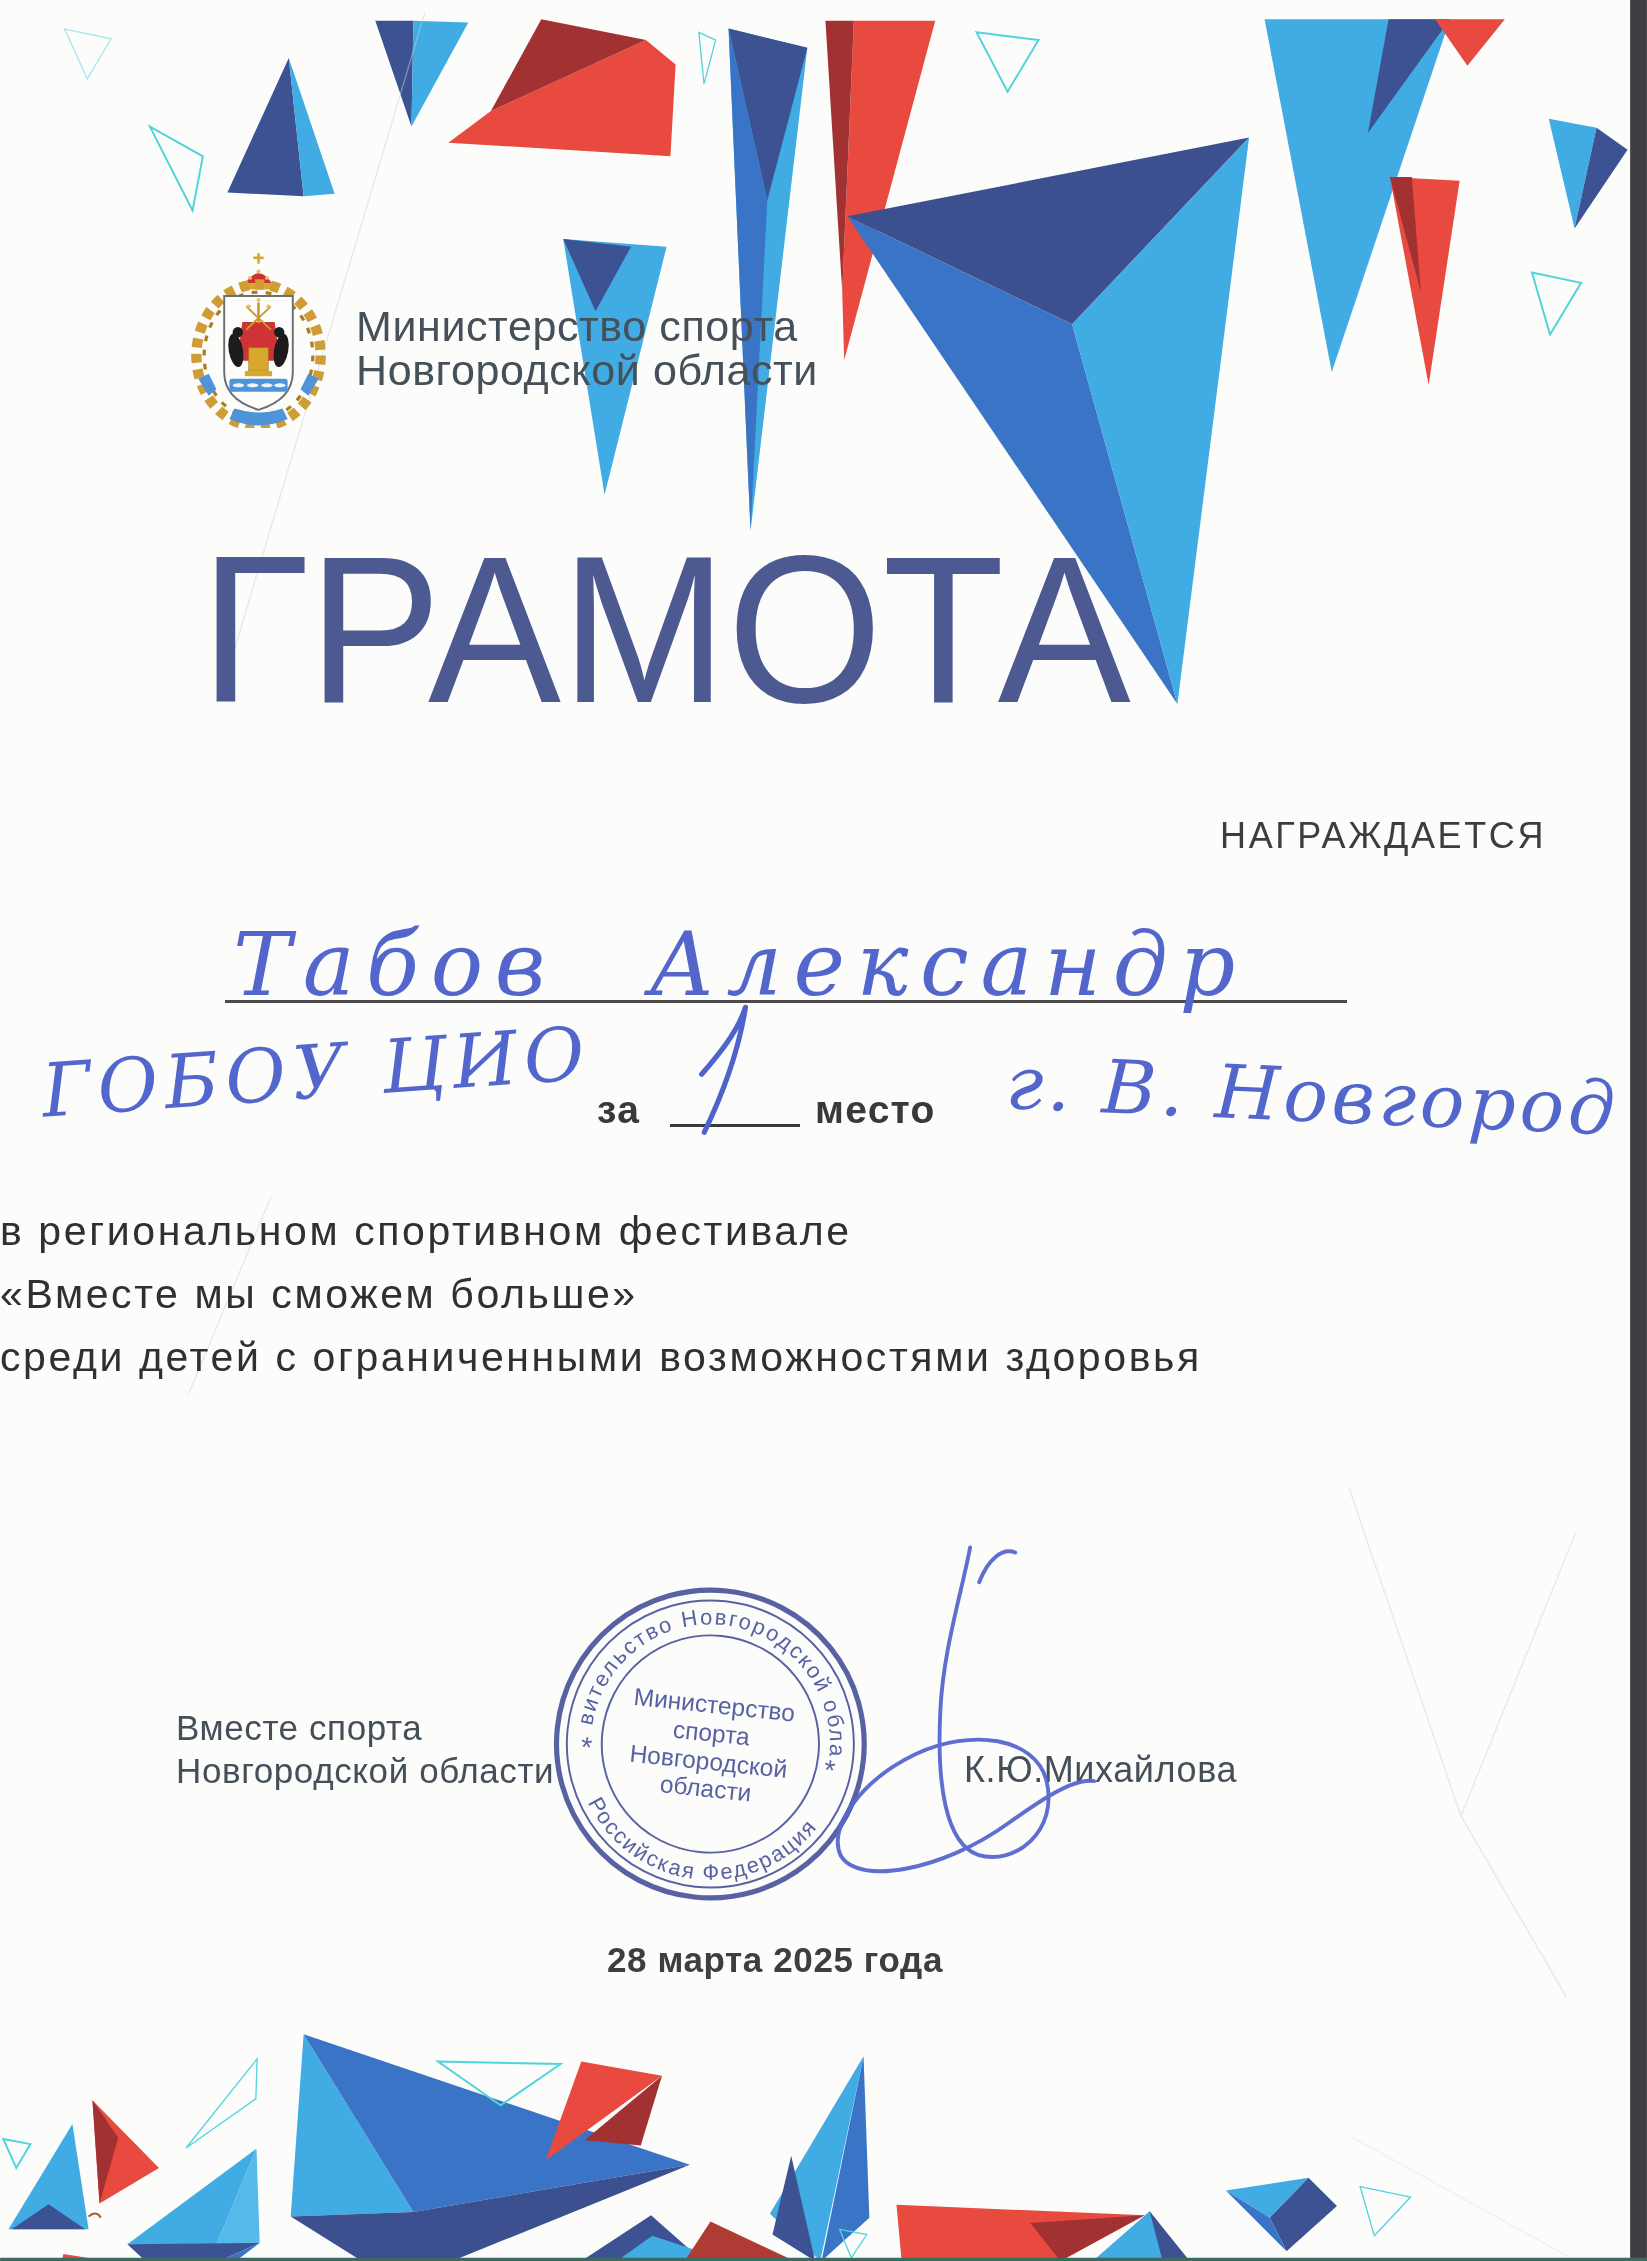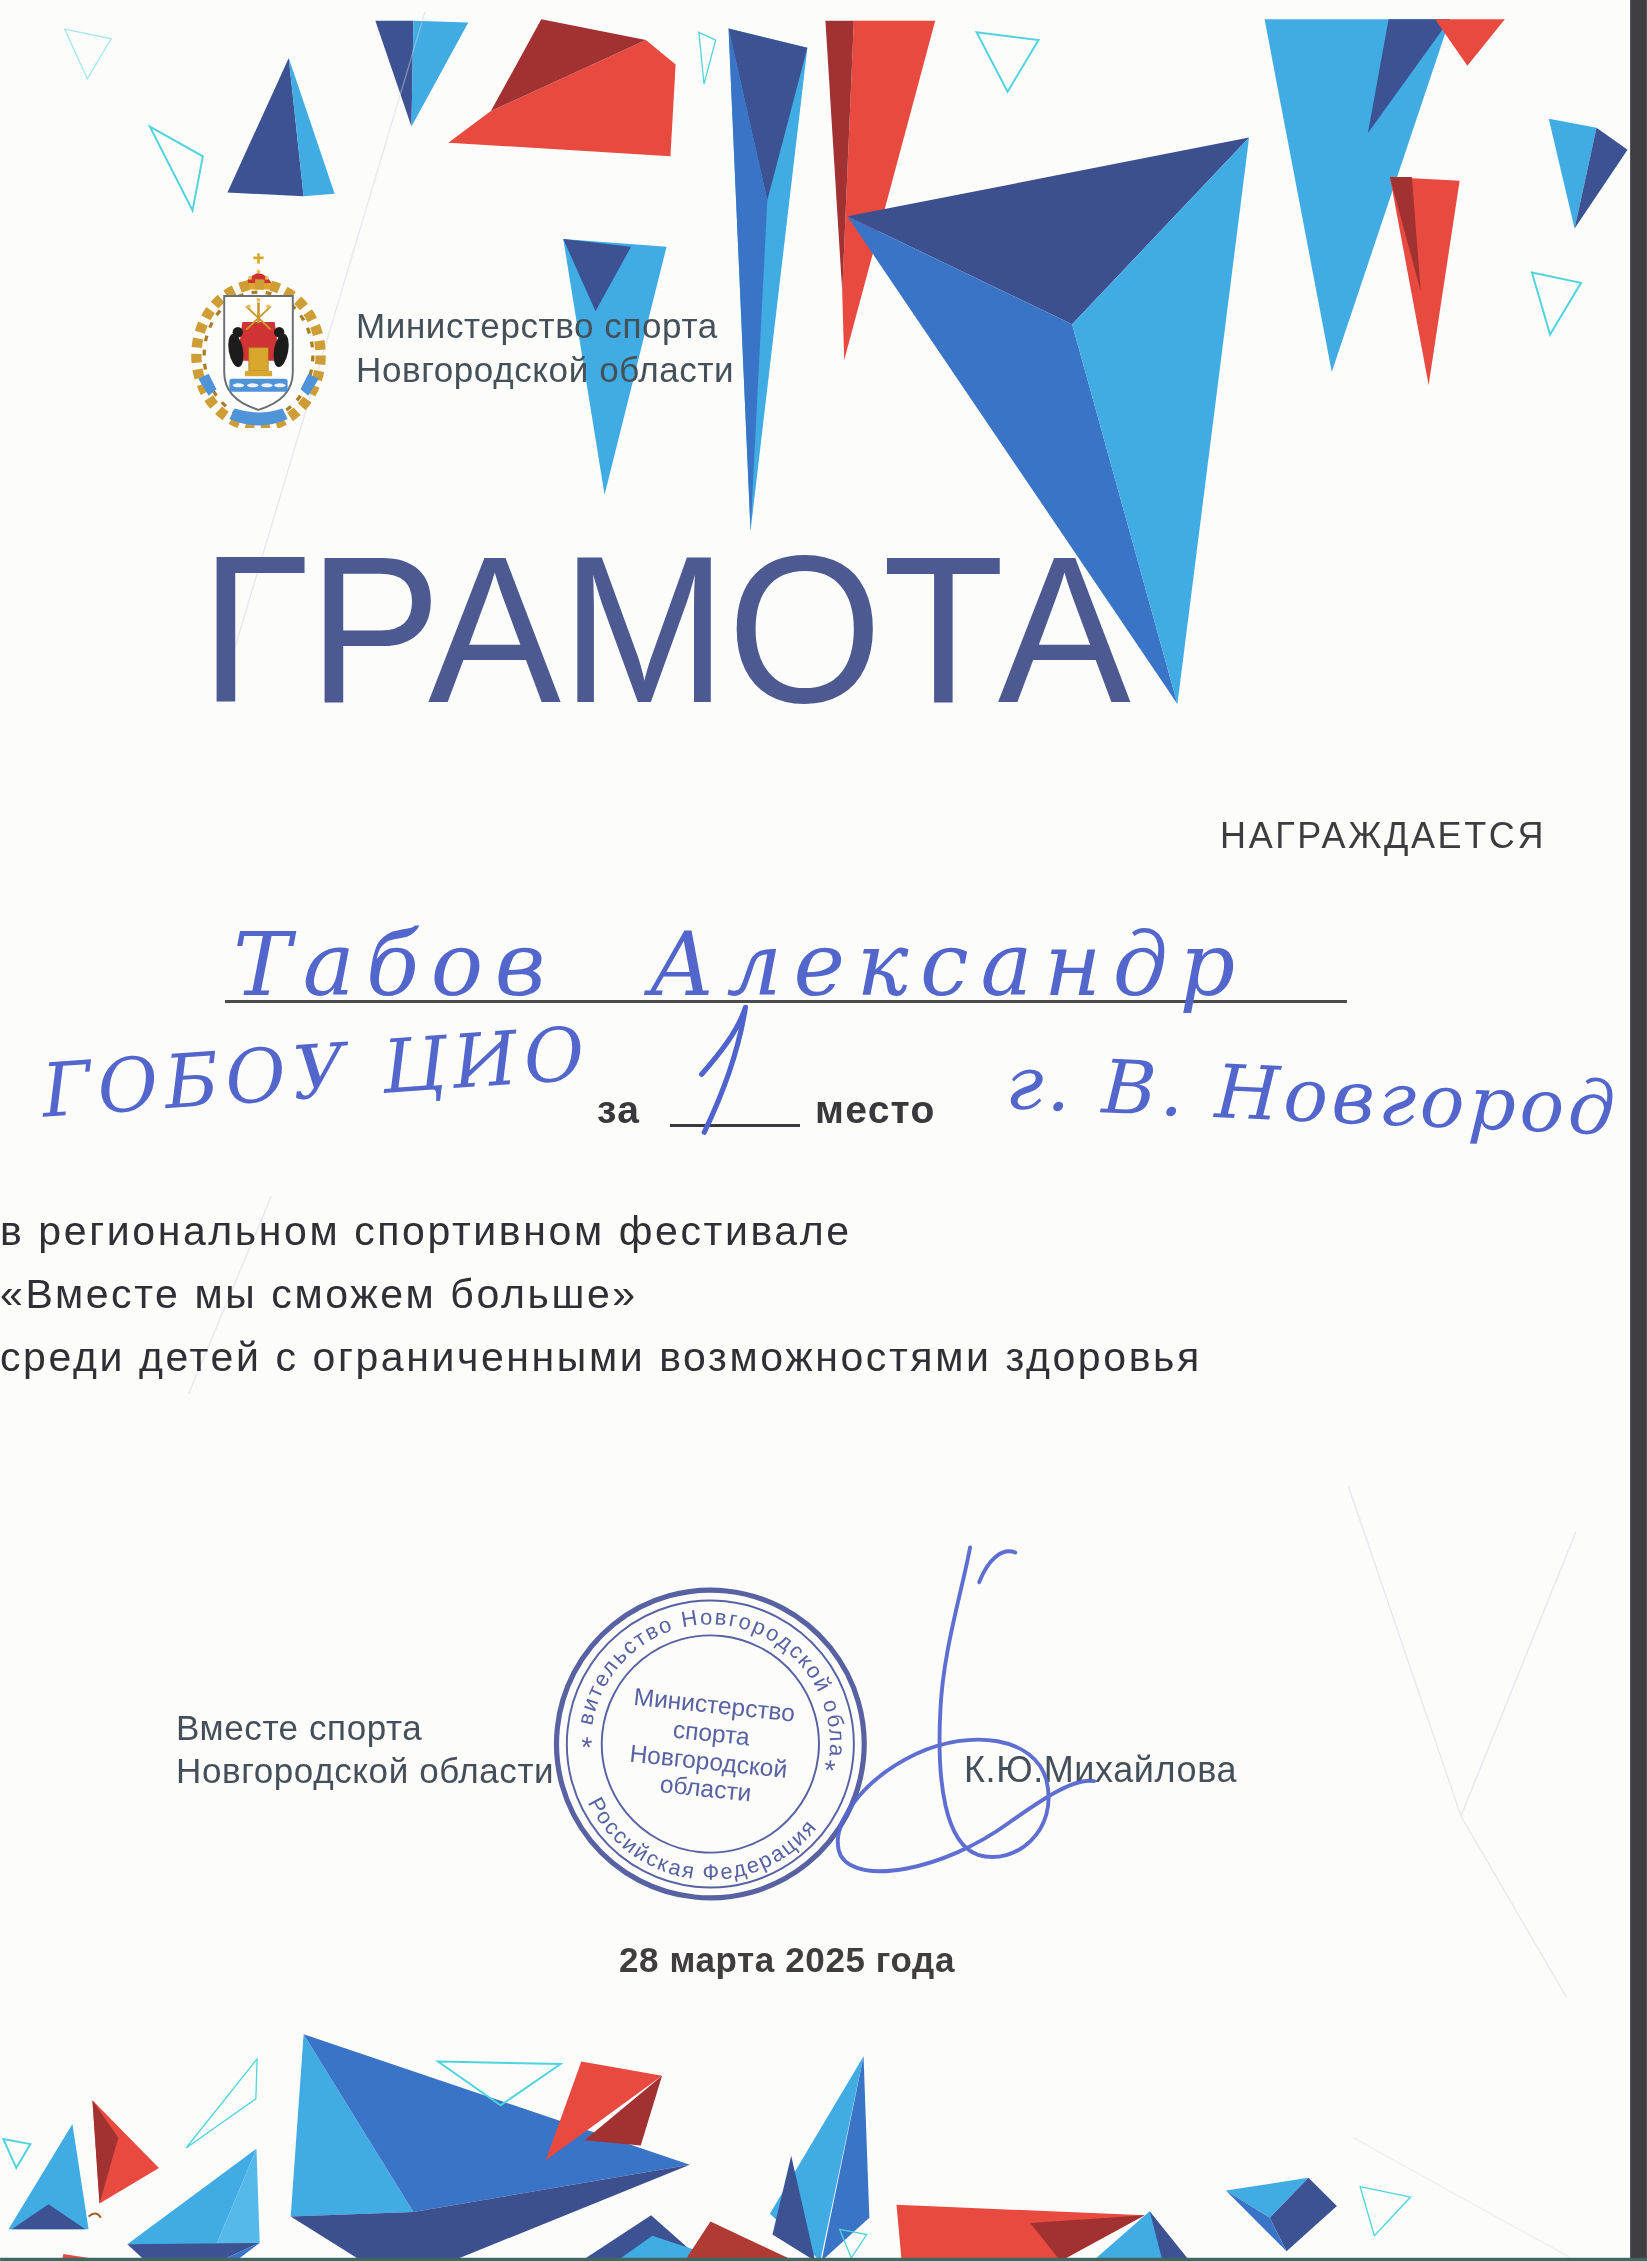--- a/index.html
+++ b/index.html
@@ -1,34 +1,34 @@
 <!DOCTYPE html>
 <html style="font-size:10.3px"><head>
 <meta charset="utf-8">
 <style>
   html,body{margin:0;padding:0;}
   body{width:1647px;height:2261px;position:relative;background:#fcfcfb;overflow:hidden;
        font-family:"Liberation Sans",sans-serif;}
   .abs{position:absolute;}
   .layer{position:absolute;left:0;top:0;width:1647px;height:2261px;}
-  .ministry{font-size:35px;line-height:44px;letter-spacing:0.6px;color:#455059;}
+  .ministry{font-size:43px;line-height:44px;letter-spacing:0.6px;color:#455059;}
   .award-label{font-size:36px;letter-spacing:2.6px;color:#3D3D3F;text-align:right;width:1546px;left:0;top:815px;}
   .hw{font-family:"DejaVu Serif",serif;font-style:italic;color:#5266CB;white-space:nowrap;}
   .hw-name{font-size:87px;letter-spacing:11.6px;top:914px;}
   .hw-org{font-size:74px;letter-spacing:6.5px;left:39px;top:1048px;transform:rotate(-4deg);transform-origin:left top;}
   .hw-city{font-size:74px;letter-spacing:3.9px;left:1008px;top:1039px;transform:rotate(2.5deg);transform-origin:left top;}
   .name-line{left:225px;top:1000px;width:1122px;height:2.6px;background:#4B4B4B;}
   .za{font-size:39px;font-weight:bold;letter-spacing:1.3px;color:#39393B;}
   .blank-line{left:670px;top:1124px;width:130px;height:3.2px;background:#3A3A3C;}
   .event{left:0;top:1200px;width:1557px;text-align:left;font-size:41px;letter-spacing:2.6px;
          line-height:63px;color:#2F2F34;}
   .sig-title{left:176px;top:1706px;font-size:35px;line-height:43px;letter-spacing:0.6px;color:#454F59;}
   .signer{left:964px;top:1749px;font-size:36px;letter-spacing:0.6px;color:#454F59;}
   .date-block{left:0;top:1936px;width:1550px;text-align:center;font-size:35px;font-weight:bold;
-              letter-spacing:0.6px;line-height:48px;color:#3F3D3E;margin-left:12px;}
+              letter-spacing:0.6px;line-height:48px;color:#3F3D3E;}
   svg text{font-family:"Liberation Sans",sans-serif;}
   .stamp-arc{font-size:34px;letter-spacing:3px;fill:#4A549B;}
   .stamp-center{font-size:38px;fill:#4A549B;text-anchor:middle;}
   .stamp-star{font-size:44px;fill:#4A549B;}
 </style>
 </head>
 <body>
 
 <svg class="layer" style="z-index:1" viewBox="0 0 2550 3501">
 

